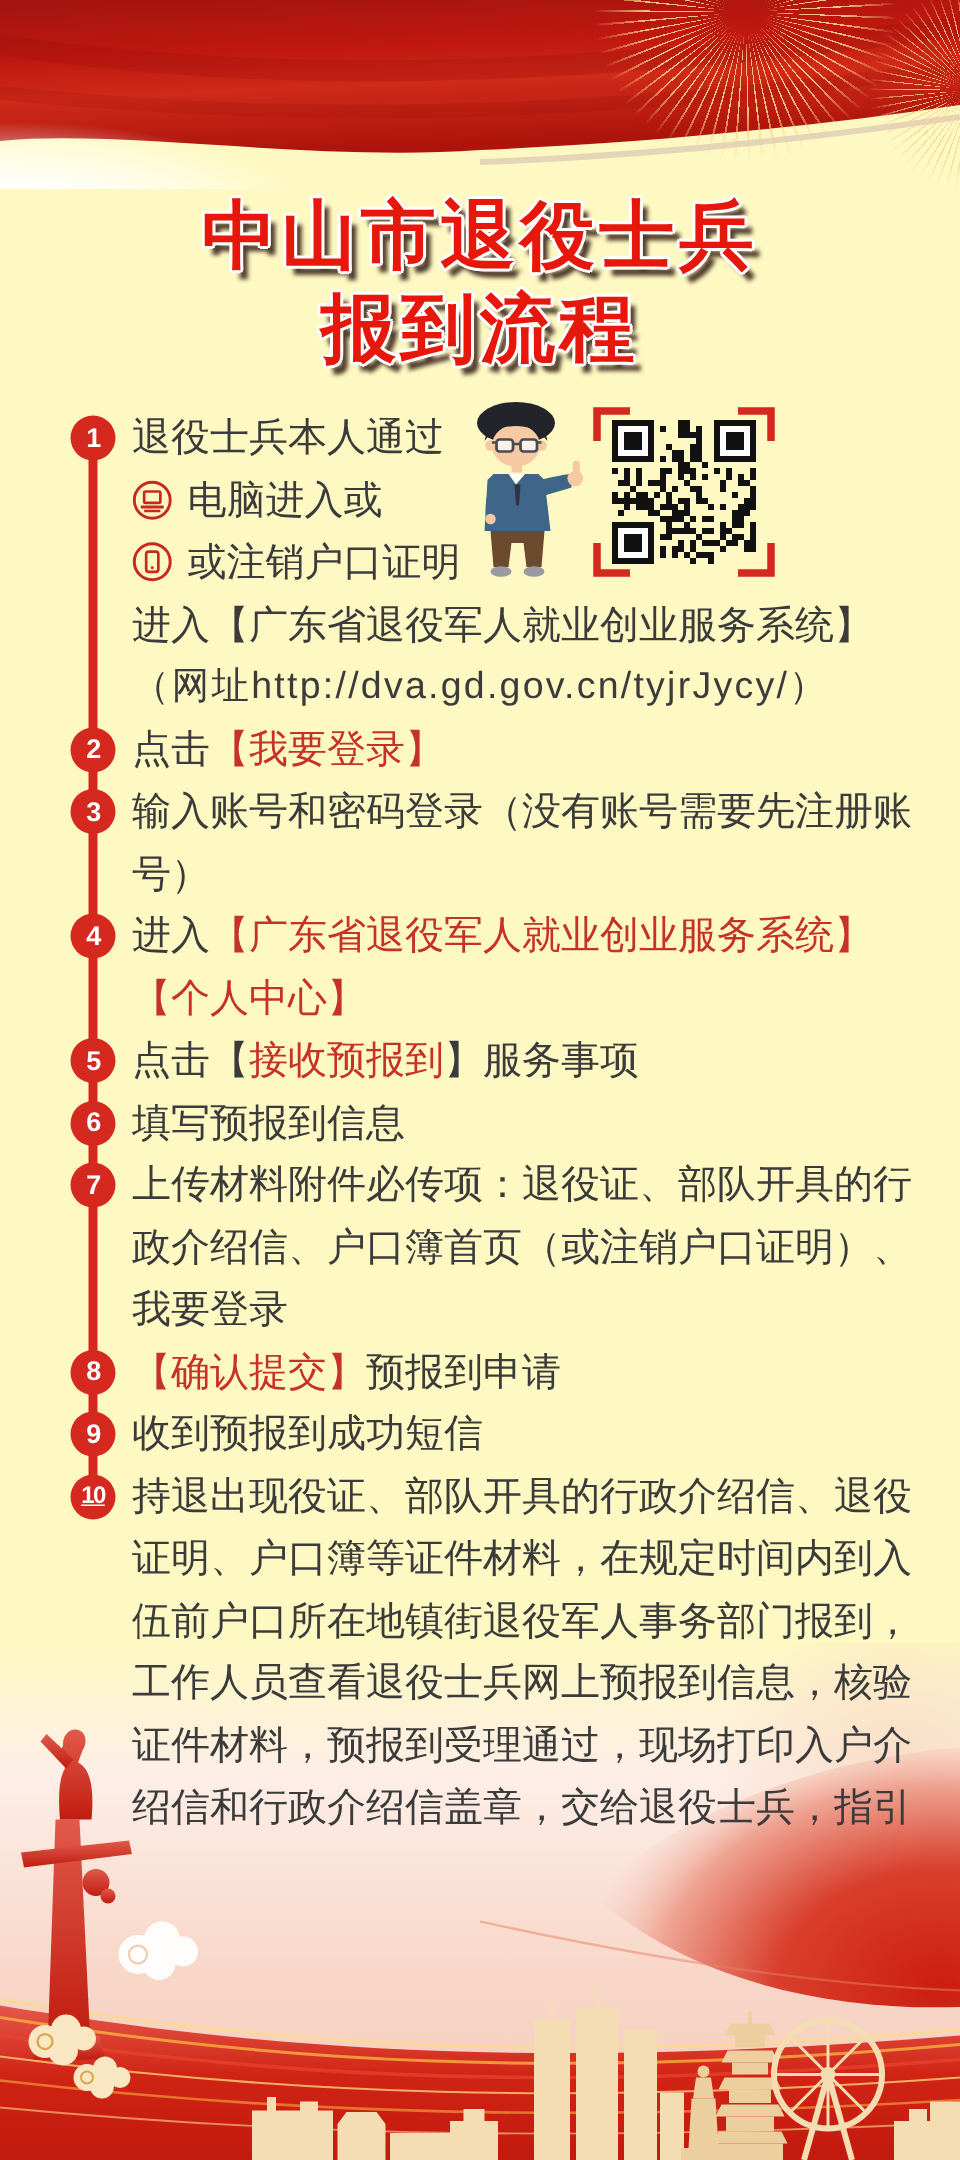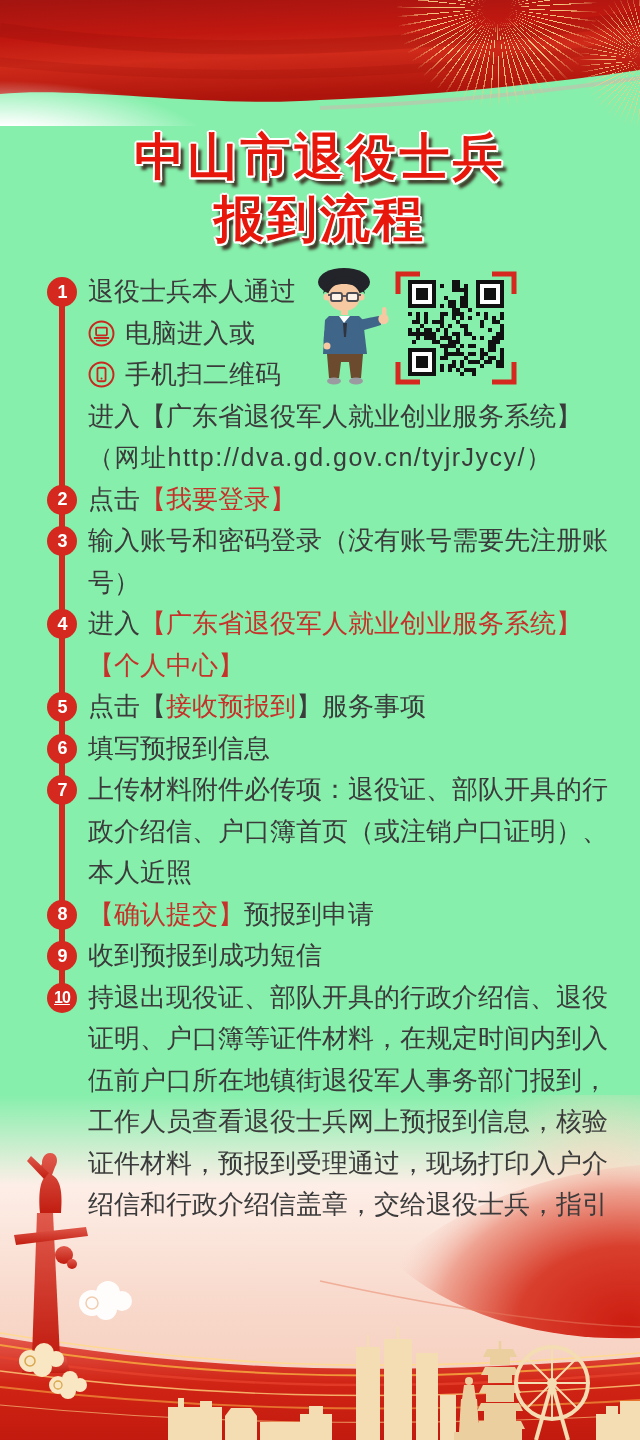--- a/index.html
+++ b/index.html
@@ -1,16 +1,16 @@
 <!DOCTYPE html>
 <html><head>
 <meta charset="utf-8">
 <style>
   html,body{margin:0;padding:0;background:#fff;}
-  .poster{position:relative;width:640px;height:1440px;overflow:hidden;background:#86efac;
+  .poster{position:relative;width:640px;height:1440px;overflow:hidden;background:#fef9c3;
           font-family:"Liberation Sans","DejaVu Sans",sans-serif;}
   
   .hdr{position:absolute;left:0;top:0;width:640px;height:215px;z-index:0;}
   .hdr-fade{position:absolute;left:0;top:34px;width:250px;height:92px;z-index:1;
             background:radial-gradient(120% 110% at 0% 130%, #fff 28%, rgba(255,255,255,0) 72%);}
   .burst{position:absolute;border-radius:50%;z-index:1;pointer-events:none;
          background:repeating-conic-gradient(rgba(248,204,132,.95) 0 .9deg, rgba(248,204,132,0) .9deg 5.4deg);
          -webkit-mask:radial-gradient(circle, rgba(0,0,0,0) 0 9%, #000 22% 46%, transparent 72%);
                  mask:radial-gradient(circle, rgba(0,0,0,0) 0 9%, #000 22% 46%, transparent 72%);}
   .burst1{left:397px;top:-92px;width:200px;height:200px;}
@@ -79,21 +79,21 @@
           <div class="line"><span class="iconcircle"><svg viewBox="0 0 30 30" width="27" height="27">
                 <circle cx="15" cy="15" r="13.3" fill="none" stroke="#c8281e" stroke-width="2.2"></circle>
                 <rect x="9" y="8.5" width="12" height="8.5" rx="1" fill="none" stroke="#c8281e" stroke-width="2"></rect>
                 <line x1="6.5" y1="20" x2="23.5" y2="20" stroke="#c8281e" stroke-width="2.2"></line>
                 <line x1="9" y1="23" x2="21" y2="23" stroke="#c8281e" stroke-width="1.8"></line>
               </svg></span><span class="seg dark">电脑进入或</span></div>
           <div class="line"><span class="iconcircle"><svg viewBox="0 0 30 30" width="27" height="27">
                 <circle cx="15" cy="15" r="13.3" fill="none" stroke="#c8281e" stroke-width="2.2"></circle>
                 <rect x="10.5" y="7.5" width="9" height="15" rx="2" fill="none" stroke="#c8281e" stroke-width="2"></rect>
                 <circle cx="15" cy="19.5" r="1.1" fill="#c8281e"></circle>
-              </svg></span><span class="seg dark">手机扫二维码</span></div>
+              </svg></span><span class="seg dark">或注销户口证明</span></div>
           <div class="line"><span class="seg dark">进入【广东省退役军人就业创业服务系统】</span></div>
           <div class="line url"><span class="seg dark">（网址http://dva.gd.gov.cn/tyjrJycy/）</span></div>
         </div>
       </div>
       <div class="step">
         <div class="badge">2</div>
         <div class="lines">
           <div class="line"><span class="seg dark">点击</span><span class="seg red">【我要登录】</span></div>
         </div>
       </div>
@@ -121,21 +121,21 @@
         <div class="badge">6</div>
         <div class="lines">
           <div class="line"><span class="seg dark">填写预报到信息</span></div>
         </div>
       </div>
       <div class="step">
         <div class="badge">7</div>
         <div class="lines">
           <div class="line"><span class="seg dark">上传材料附件必传项：退役证、部队开具的行</span></div>
           <div class="line"><span class="seg dark">政介绍信、户口簿首页（或注销户口证明）、</span></div>
-          <div class="line"><span class="seg dark">本人近照</span></div>
+          <div class="line"><span class="seg dark">我要登录</span></div>
         </div>
       </div>
       <div class="step">
         <div class="badge">8</div>
         <div class="lines">
           <div class="line"><span class="seg red">【确认提交】</span><span class="seg dark">预报到申请</span></div>
         </div>
       </div>
       <div class="step">
         <div class="badge">9</div>

